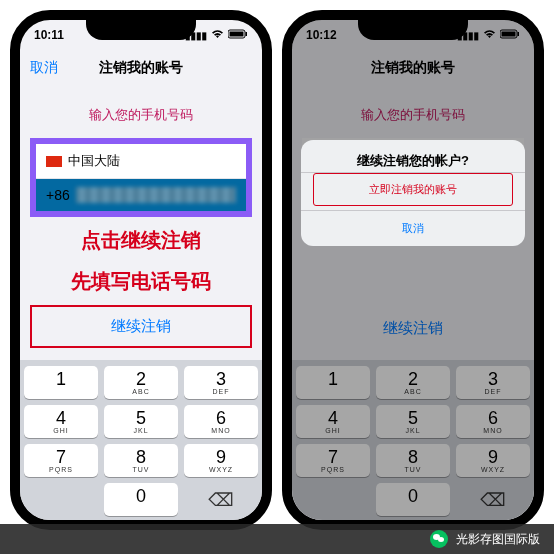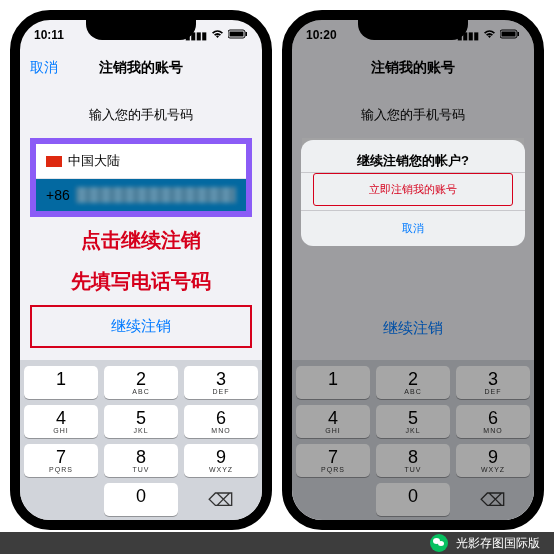--- a/index.html
+++ b/index.html
@@ -51,21 +51,21 @@
     align-items: center;
     position: relative;
     padding: 0 10px;
   }
   .nav-cancel { color: #007aff; font-size: 14px; }
   .nav-title {
     position: absolute; left: 0; right: 0; text-align: center;
     font-size: 14px; font-weight: 600; color: #000;
   }
   .subtitle {
-    text-align: center; font-size: 13px; color: #000000;
+    text-align: center; font-size: 13px; color: #be185d;
     margin: 20px 9px 14px;
   }
   .field-block {
     margin: 0 10px 8px;
     border: 6px solid #8b5cf6;
   }
   .country-row {
     background: #fff;
     padding: 8px 10px;
     font-size: 13px;
@@ -158,21 +158,21 @@
     border: 1px solid #d6001c;
     border-top: 1px solid #d6001c;
     color: #d6001c;
     border-radius: 3px;
     padding: 8px 0;
   }
   .alert-divider { border-top: 1px solid #c8c8cc; }
   .wechat-bar {
     position: absolute;
     bottom: 0; left: 0; right: 0;
-    height: 22px;
+    height: 30px;
     background: rgba(40,40,40,.9);
     display: flex; align-items: center; justify-content: flex-end;
     padding: 0 14px;
     gap: 8px;
     color: #fff;
     font-size: 12px;
     z-index: 100;
   }
   .wc-logo {
     width: 18px; height: 18px; border-radius: 50%;
@@ -286,21 +286,21 @@
               <span>⌫</span>
             </div>
         </div>
       </div>
     </div>
   </div>
 
   <div class="phone">
     <div class="notch"></div>
     <div class="statusbar">
-      <span>10:20</span>
+      <span>10:12</span>
       <span class="sb-icons">
         <span>▮▮▮▮</span>
         <span>
           <svg width="13" height="10" viewBox="0 0 13 10">
               <path d="M6.5 9 L8 7.2 Q6.5 6 5 7.2 Z M3 5.5 Q6.5 2.5 10 5.5 L8.8 6.8 Q6.5 5 4.2 6.8 Z M1 3.5 Q6.5 -1 12 3.5 L10.8 4.7 Q6.5 1 2.2 4.7 Z" fill="#000"></path>
             </svg>
         </span>
         <span>
           <svg width="20" height="10" viewBox="0 0 20 10">
               <rect x="0" y="1" width="17" height="8" rx="2" fill="none" stroke="#000"></rect>

